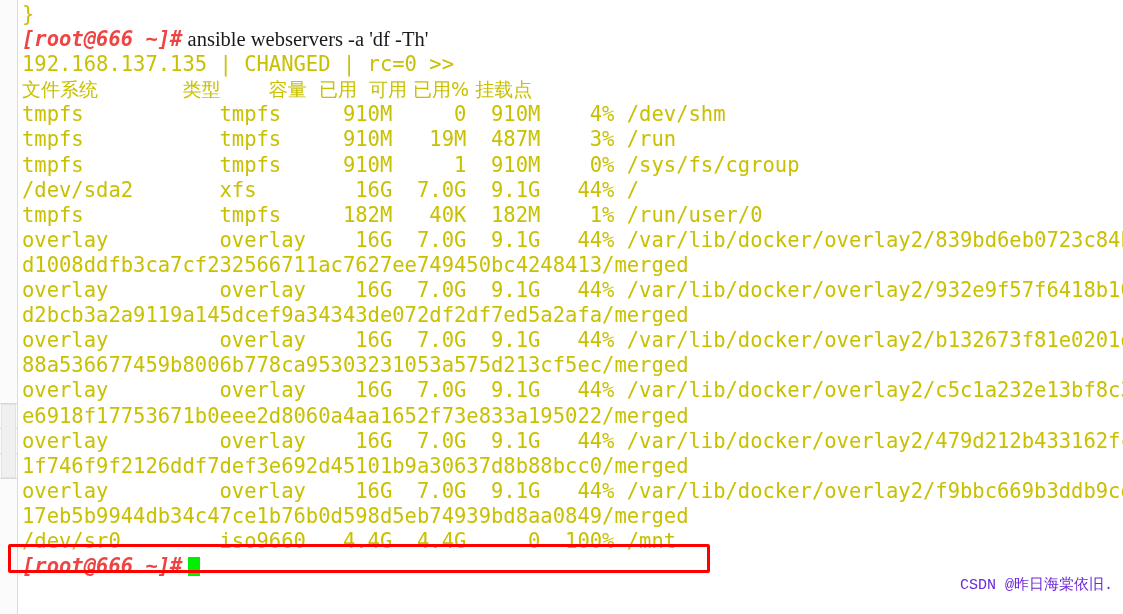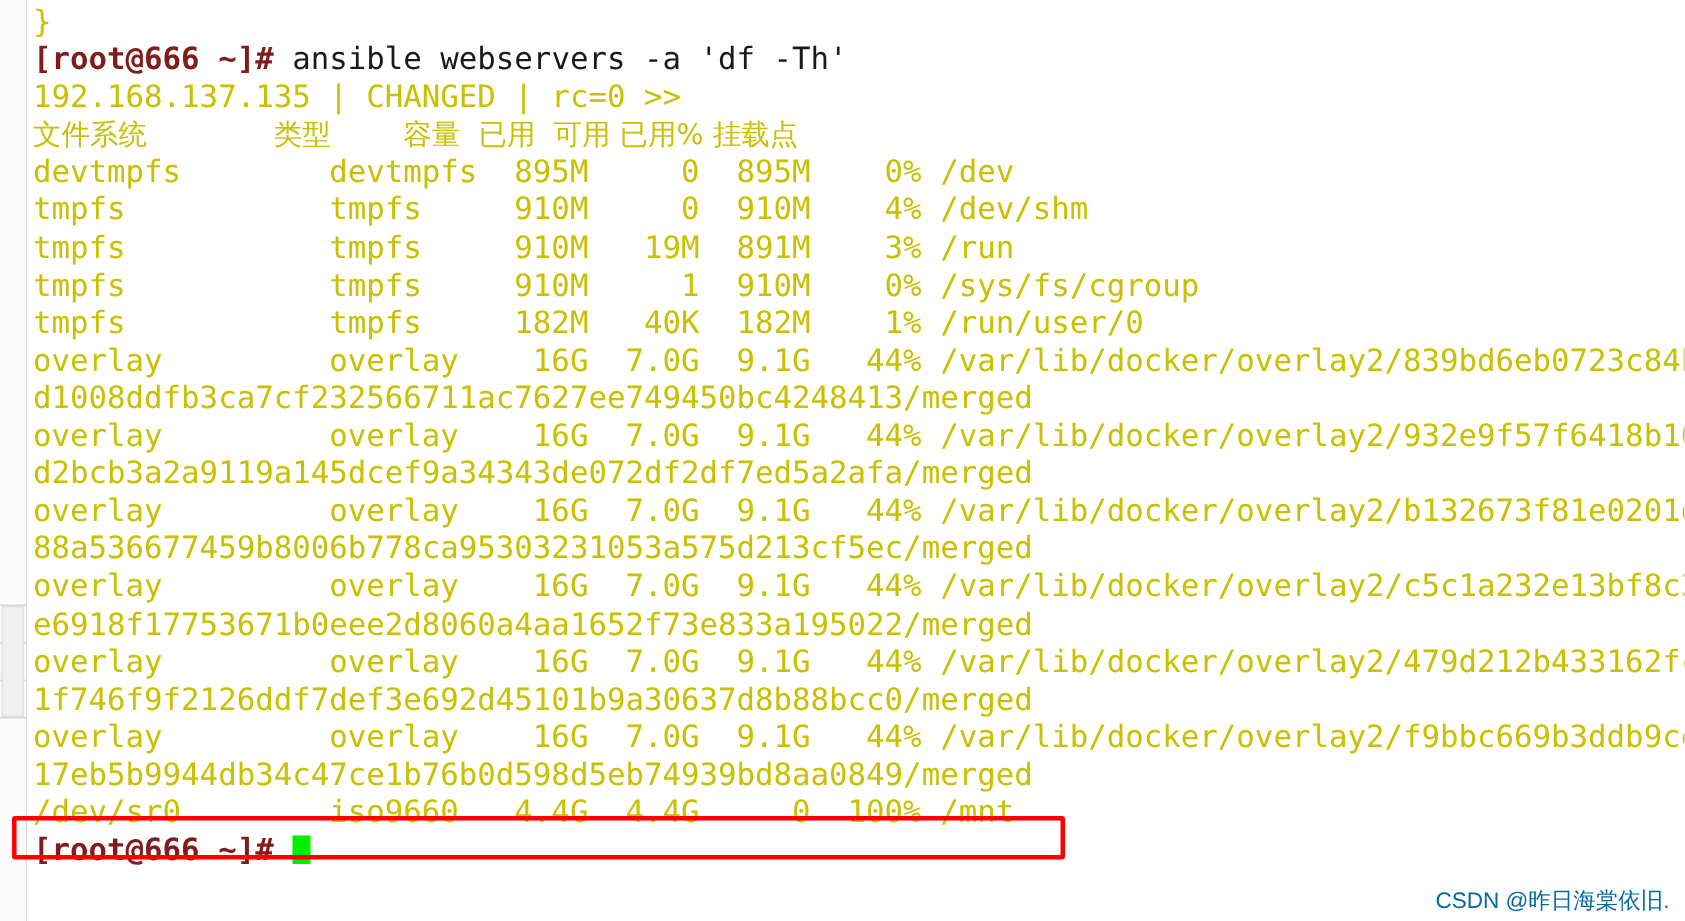--- a/index.html
+++ b/index.html
@@ -60,22 +60,22 @@
     height: 25.1px;
     line-height: 25.1px;
     font-size: 20.5px;
     letter-spacing: 0px;
     white-space: pre;
     color: #c8c000;
     font-family: "DejaVu Sans Mono", "Liberation Mono", monospace;
   }
 
   .c-yellow  { color: #c8c000; }
-  .c-red     { color: #7f1d1d; font-weight: bold; }
-  .c-black   { color: #1a1a1a; }
+  .c-red     { color: #ef4444; font-weight: bold; font-style: italic; }
+  .c-black   { color: #1a1a1a; font-family: Liberation Serif, serif; }
 
   .cursor {
     display: inline-block;
     width: 12px;
     height: 19px;
     background: #00ee00;
     vertical-align: -3px;
   }
 
   
@@ -86,24 +86,24 @@
     width: 702px;
     height: 29px;
     border: 3px solid #ff0000;
     border-radius: 2px;
     pointer-events: none;
   }
 
   .watermark {
     position: absolute;
     right: 10px;
-    bottom: 4px;
-    font-family: Liberation Sans, sans-serif;
+    bottom: 20px;
+    font-family: Liberation Mono, monospace;
     font-size: 15px;
-    color: #0369a1;
+    color: #6d28d9;
     white-space: pre;
   }
 
   .cjk { font-family: "DejaVu Sans", "Liberation Sans", sans-serif; }
 </style>
 </head>
 <body>
 
 <div id="terminal">
 
@@ -119,24 +119,24 @@
   <div class="screen">
 
     <div class="line"><span class="c-yellow">}</span></div>
 
     <div class="line"><span class="c-red">[root@666 ~]#</span><span class="c-black"> ansible webservers -a 'df -Th'</span></div>
 
     <div class="line"><span class="c-yellow">192.168.137.135 | CHANGED | rc=0 &gt;&gt;</span></div>
 
     <div class="line"><span class="c-yellow cjk" style="font-size:19px">文件系统              类型        容量  已用  可用 已用% 挂载点</span></div>
 
-    <div class="line"><span class="c-yellow">devtmpfs        devtmpfs  895M     0  895M    0% /dev</span></div>
     <div class="line"><span class="c-yellow">tmpfs           tmpfs     910M     0  910M    4% /dev/shm</span></div>
-    <div class="line"><span class="c-yellow">tmpfs           tmpfs     910M   19M  891M    3% /run</span></div>
+    <div class="line"><span class="c-yellow">tmpfs           tmpfs     910M   19M  487M    3% /run</span></div>
     <div class="line"><span class="c-yellow">tmpfs           tmpfs     910M     1  910M    0% /sys/fs/cgroup</span></div>
+    <div class="line"><span class="c-yellow">/dev/sda2       xfs        16G  7.0G  9.1G   44% /</span></div>
     <div class="line"><span class="c-yellow">tmpfs           tmpfs     182M   40K  182M    1% /run/user/0</span></div>
     <div class="line"><span class="c-yellow">overlay         overlay    16G  7.0G  9.1G   44% /var/lib/docker/overlay2/839bd6eb0723c84b0</span></div>
     <div class="line"><span class="c-yellow">d1008ddfb3ca7cf232566711ac7627ee749450bc4248413/merged</span></div>
     <div class="line"><span class="c-yellow">overlay         overlay    16G  7.0G  9.1G   44% /var/lib/docker/overlay2/932e9f57f6418b101</span></div>
     <div class="line"><span class="c-yellow">d2bcb3a2a9119a145dcef9a34343de072df2df7ed5a2afa/merged</span></div>
     <div class="line"><span class="c-yellow">overlay         overlay    16G  7.0G  9.1G   44% /var/lib/docker/overlay2/b132673f81e0201d1</span></div>
     <div class="line"><span class="c-yellow">88a536677459b8006b778ca95303231053a575d213cf5ec/merged</span></div>
     <div class="line"><span class="c-yellow">overlay         overlay    16G  7.0G  9.1G   44% /var/lib/docker/overlay2/c5c1a232e13bf8c37</span></div>
     <div class="line"><span class="c-yellow">e6918f17753671b0eee2d8060a4aa1652f73e833a195022/merged</span></div>
     <div class="line"><span class="c-yellow">overlay         overlay    16G  7.0G  9.1G   44% /var/lib/docker/overlay2/479d212b433162fc0</span></div>

